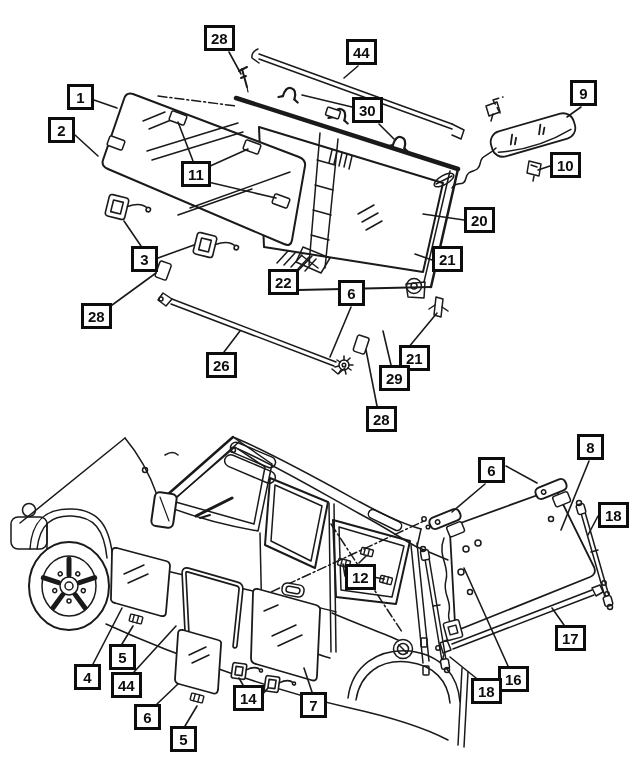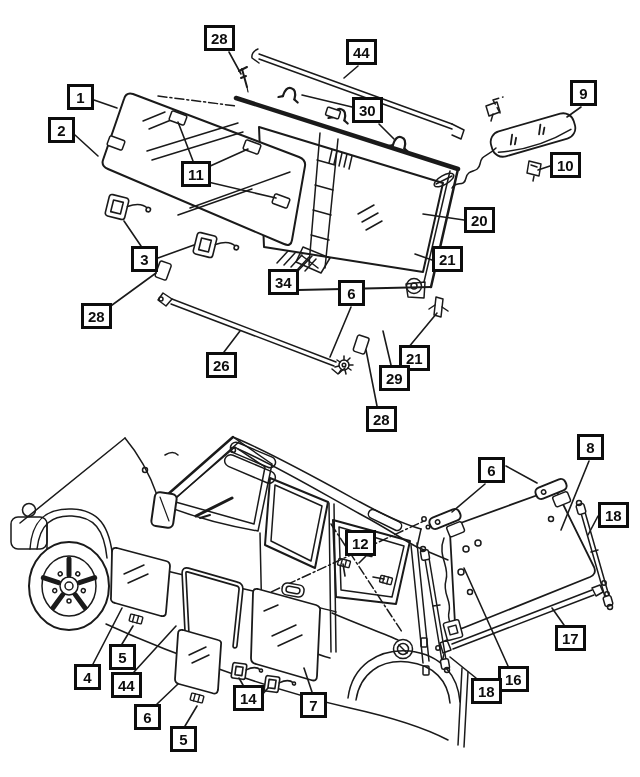--- a/index.html
+++ b/index.html
@@ -352,31 +352,31 @@
   <div class="callout" style="left:48px;top:117px">2</div>
   <div class="callout" style="left:204px;top:25px">28</div>
   <div class="callout" style="left:346px;top:39px">44</div>
   <div class="callout" style="left:352px;top:97px">30</div>
   <div class="callout" style="left:570px;top:80px">9</div>
   <div class="callout" style="left:550px;top:152px">10</div>
   <div class="callout" style="left:181px;top:161px">11</div>
   <div class="callout" style="left:464px;top:207px">20</div>
   <div class="callout" style="left:432px;top:246px">21</div>
   <div class="callout" style="left:131px;top:246px">3</div>
-  <div class="callout" style="left:268px;top:269px">34</div>
+  <div class="callout" style="left:268px;top:269px">22</div>
   <div class="callout" style="left:338px;top:280px">6</div>
   <div class="callout" style="left:81px;top:303px">28</div>
   <div class="callout" style="left:206px;top:352px">26</div>
   <div class="callout" style="left:399px;top:345px">21</div>
   <div class="callout" style="left:379px;top:365px">29</div>
   <div class="callout" style="left:366px;top:406px">28</div>
   <div class="callout" style="left:577px;top:434px">8</div>
   <div class="callout" style="left:478px;top:457px">6</div>
   <div class="callout" style="left:598px;top:502px">18</div>
-  <div class="callout" style="left:345px;top:530px">12</div>
+  <div class="callout" style="left:345px;top:564px">12</div>
   <div class="callout" style="left:555px;top:625px">17</div>
   <div class="callout" style="left:109px;top:644px">5</div>
   <div class="callout" style="left:74px;top:664px">4</div>
   <div class="callout" style="left:111px;top:672px">44</div>
   <div class="callout" style="left:498px;top:666px">16</div>
   <div class="callout" style="left:471px;top:678px">18</div>
   <div class="callout" style="left:233px;top:685px">14</div>
   <div class="callout" style="left:300px;top:692px">7</div>
   <div class="callout" style="left:134px;top:704px">6</div>
   <div class="callout" style="left:170px;top:726px">5</div>

